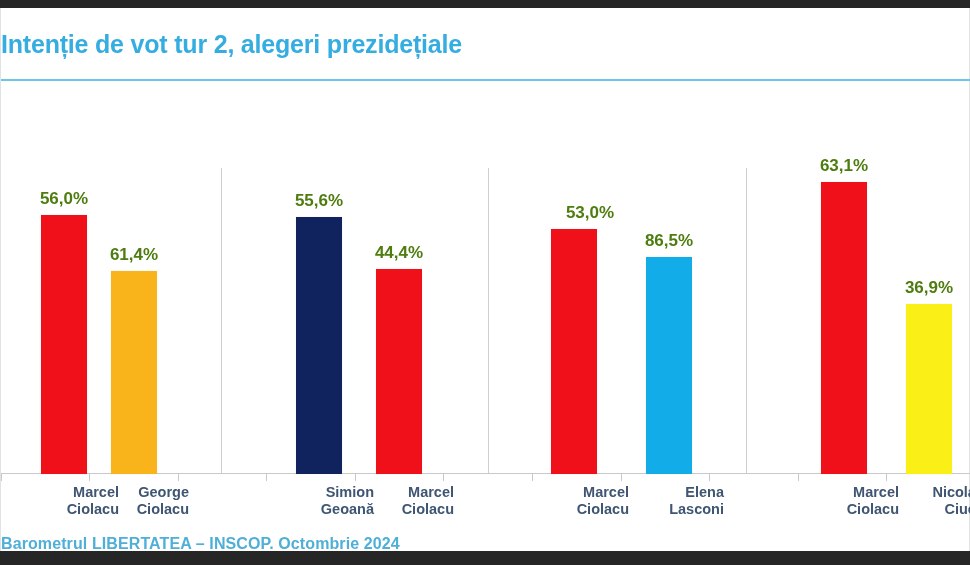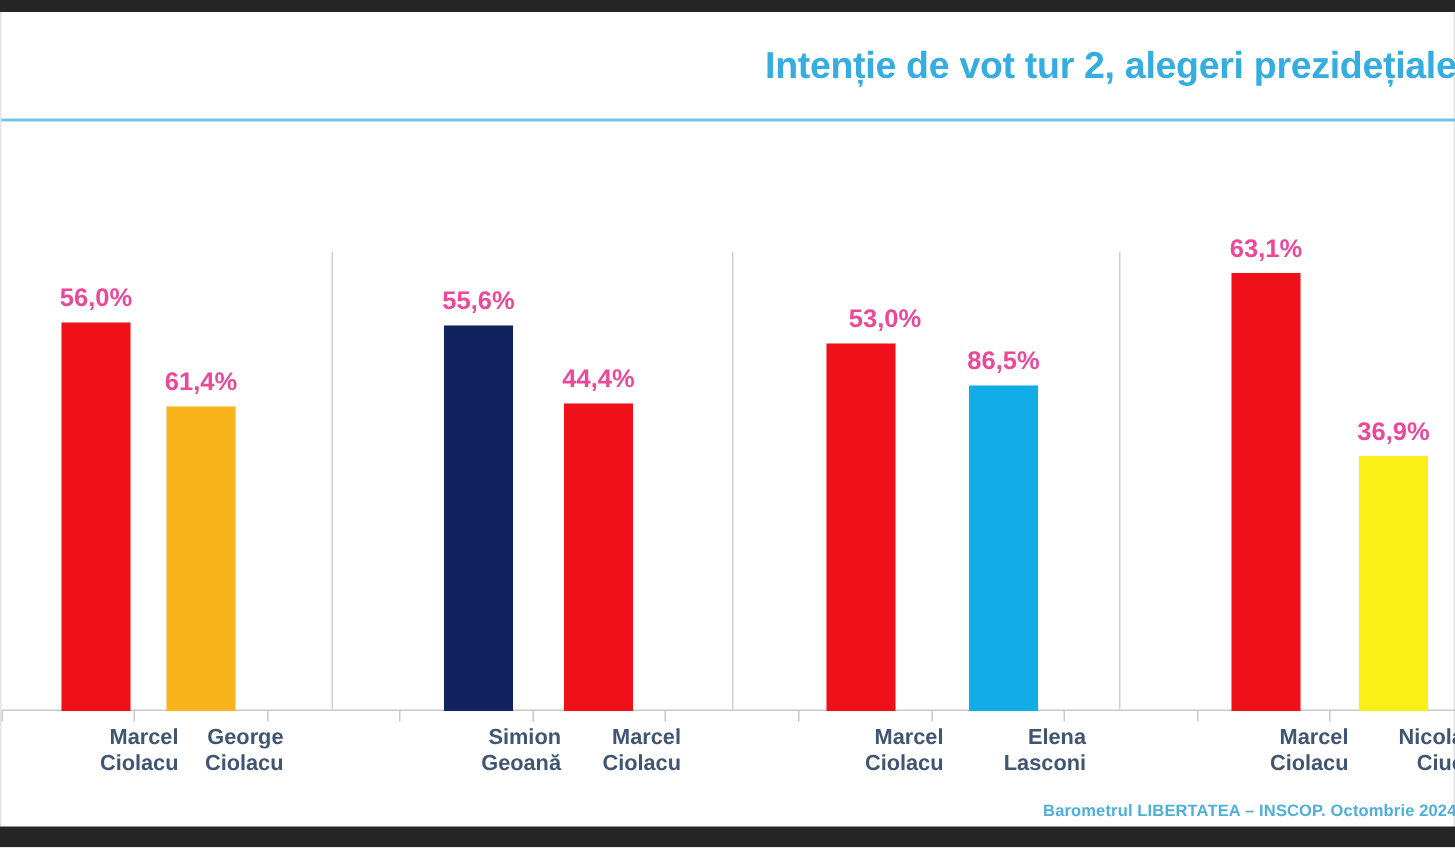--- a/index.html
+++ b/index.html
@@ -37,21 +37,21 @@
     background: #ffffff;
     border-left: 1px solid #e2e2e2;
     border-right: 1px solid #e2e2e2;
     box-sizing: border-box;
   }
   
   .title {
     position: absolute;
     left: 0; top: 22px;
     width: 970px;
-    text-align: right;
+    text-align: left;
     font-size: 25px;
     font-weight: bold;
     color: #35ADE0;
     letter-spacing: -0.2px;
     white-space: nowrap;
   }
   .title-rule {
     position: absolute;
     left: 0; top: 71px;
     width: 970px;
@@ -115,40 +115,40 @@
     width: 46px;
     box-shadow: 0 0 0 0.5px rgba(0,0,0,0.04);
   }
   .bar-value {
     position: absolute;
     left: -22px;
     width: 90px;
     text-align: center;
     font-size: 17px;
     font-weight: bold;
-    color: #ec4899;
+    color: #4d7c0f;
     white-space: nowrap;
   }
   .cat-label {
     position: absolute;
     top: 476px;
     width: 110px;
     text-align: right;
     font-size: 14.5px;
     font-weight: bold;
     color: #3F5572;
     line-height: 1.17;
   }
   
   .footer {
     position: absolute;
     left: 0; top: 527px;
     width: 970px;
-    text-align: right;
-    font-size: 11px;
+    text-align: left;
+    font-size: 16px;
     font-weight: bold;
     color: #4FAFD8;
     letter-spacing: 0.1px;
   }
 </style>
 </head>
 <body>
 
 <div id="screenshot">
 

